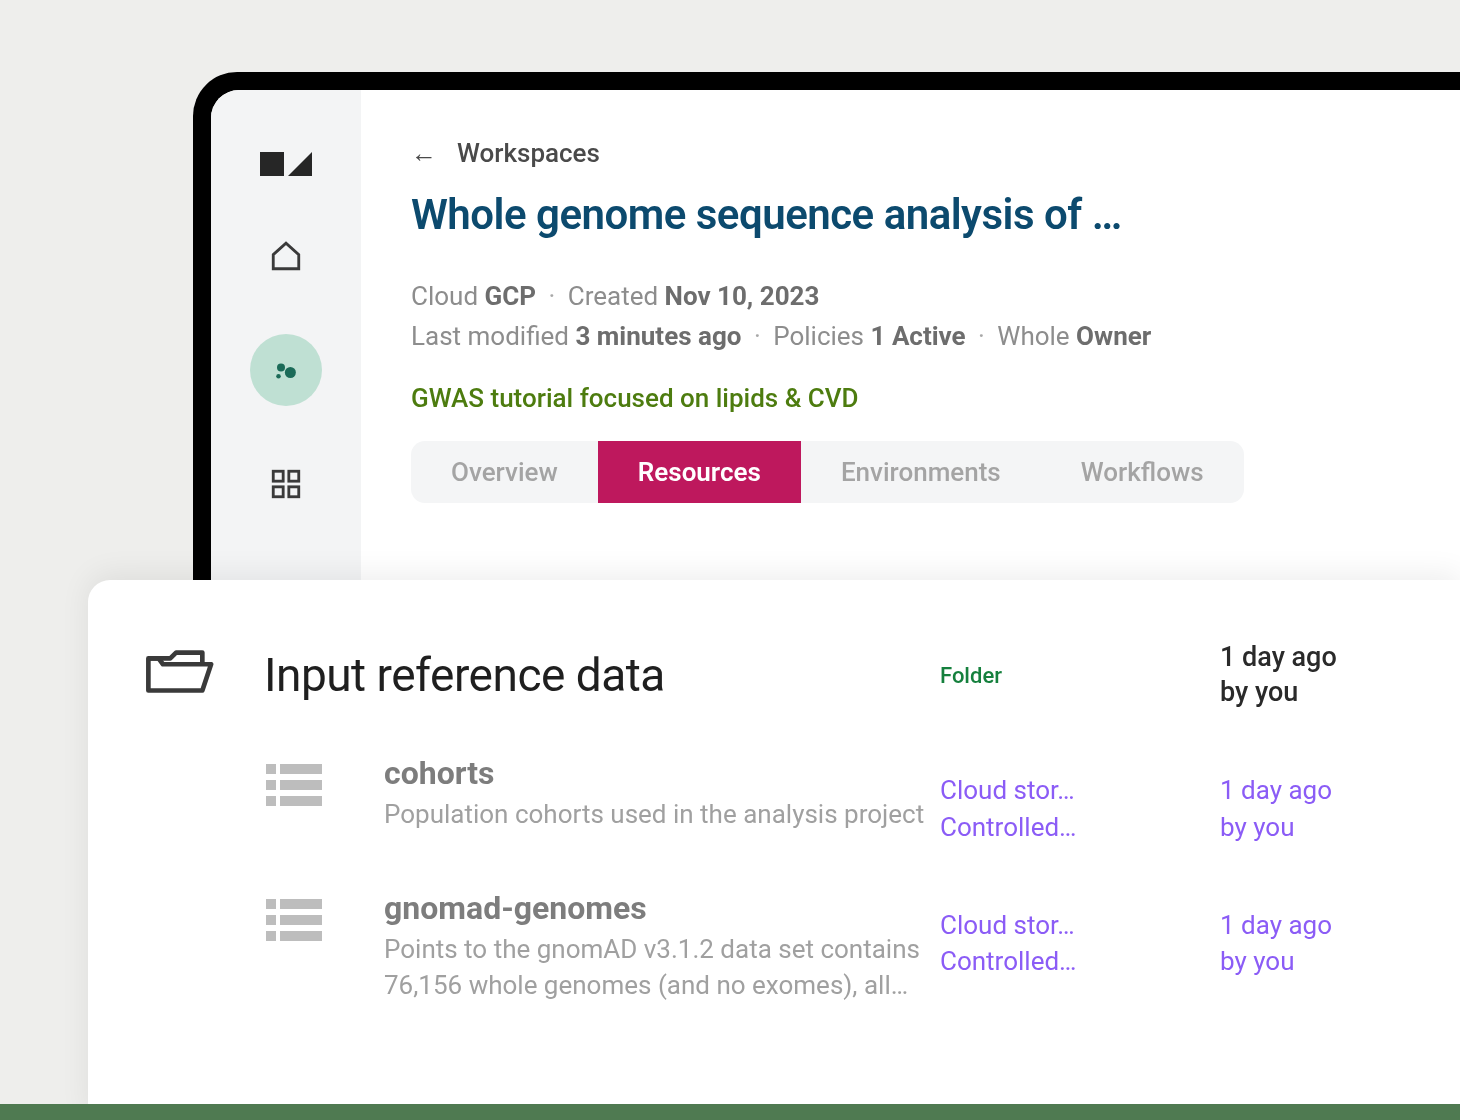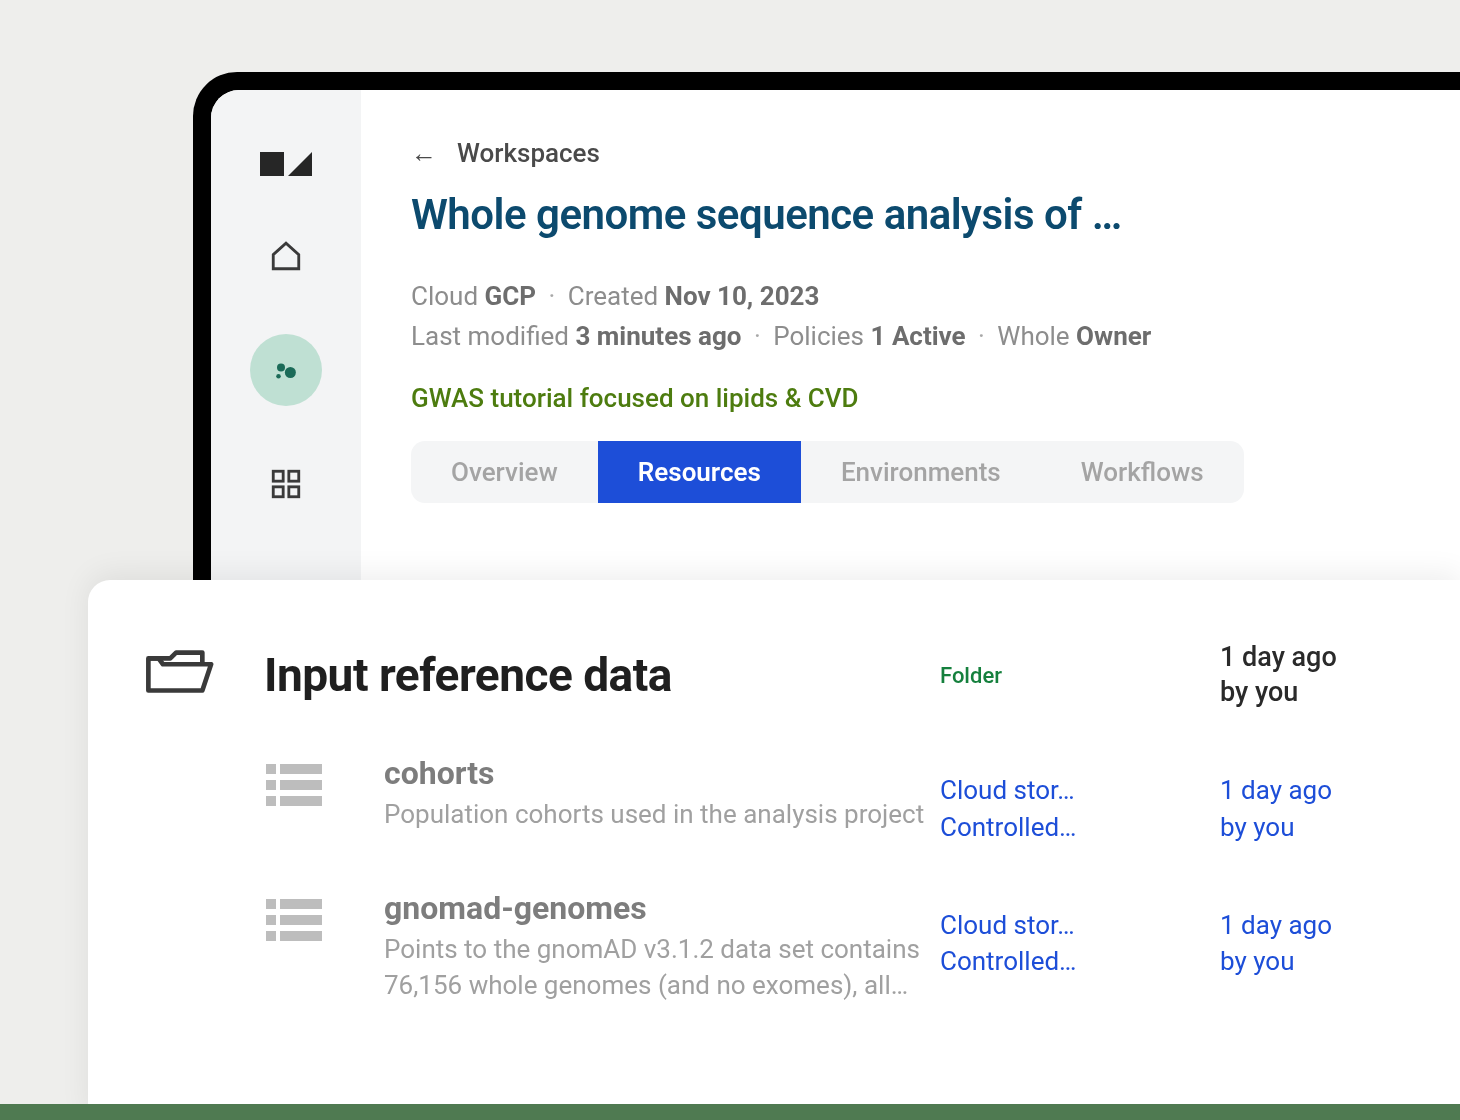--- a/index.html
+++ b/index.html
@@ -121,21 +121,21 @@
     overflow: hidden;
   }
   .tab {
     padding: 16px 40px;
     font-size: 26px;
     color: #a4a4a4;
     font-weight: 500;
     cursor: pointer;
   }
   .tab.active {
-    background: #1d4ed8;
+    background: #be185d;
     color: #ffffff;
     font-weight: 600;
   }
 
   
   .panel {
     position: absolute;
     top: 580px;
     left: 88px;
     right: 0;
@@ -146,21 +146,21 @@
     padding: 60px 0 0 56px;
   }
   .panel-header {
     display: grid;
     grid-template-columns: 120px 1fr 280px 240px;
     align-items: center;
   }
   .folder-icon svg { width: 70px; height: 56px; }
   .panel-title {
     font-size: 46px;
-    font-weight: 700;
+    font-weight: 400;
     color: #1f1f1f;
     letter-spacing: -0.5px;
   }
   .panel-header .col-type { font-size: 22px; color: #15803d; font-weight: 500; }
   .panel-header .col-time { font-size: 27px; color: #2a2a2a; font-weight: 500; line-height: 1.3; }
 
   .row {
     display: grid;
     grid-template-columns: 120px 1fr 280px 240px;
     align-items: flex-start;
@@ -198,21 +198,21 @@
   }
 
   .row .rmain .rtitle {
     font-size: 32px; font-weight: 700; color: #7d7d7d; margin-bottom: 4px;
   }
   .row .rmain .rdesc {
     font-size: 26px; color: #a0a0a0; line-height: 1.4; font-weight: 400;
     max-width: 560px;
   }
   .row .rtype, .row .rtime {
-    font-size: 26px; color: #1d4ed8; line-height: 1.4; font-weight: 400;
+    font-size: 26px; color: #8b5cf6; line-height: 1.4; font-weight: 400;
     padding-top: 18px;
   }
 
   
   .footer-strip {
     position: absolute;
     left: 0; right: 0; bottom: 0;
     height: 16px;
     background: #4f7a51;
   }

